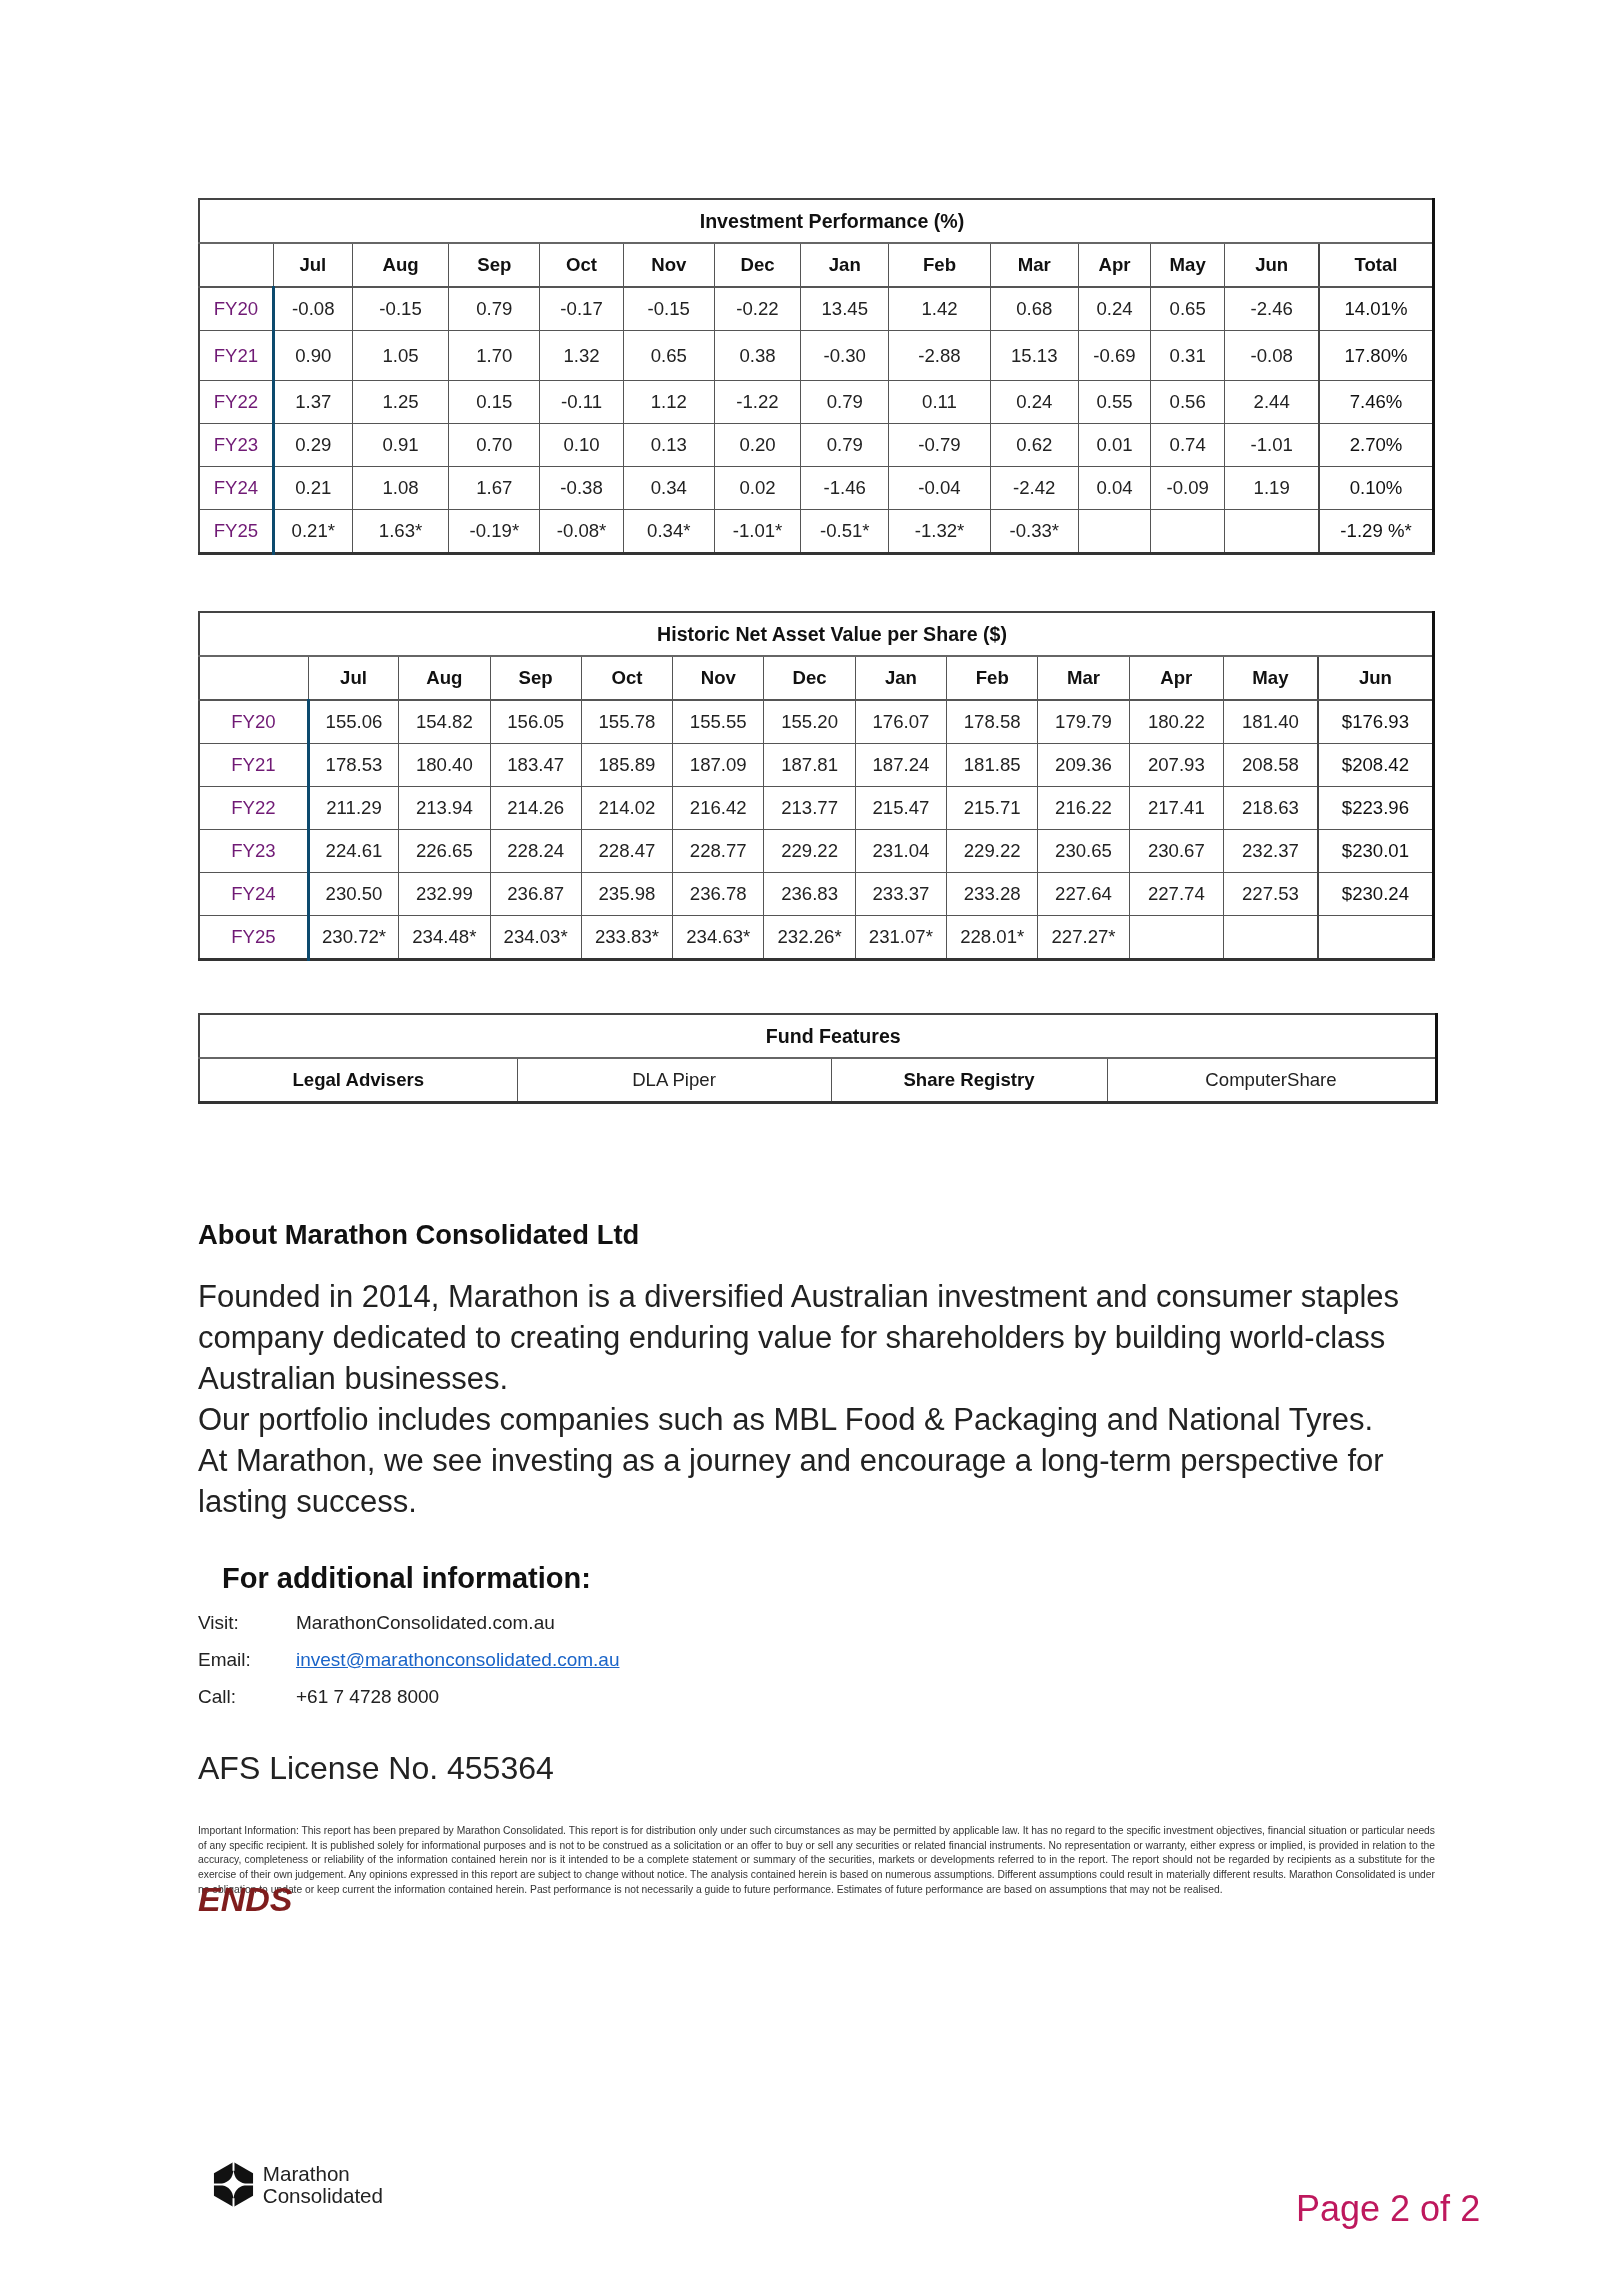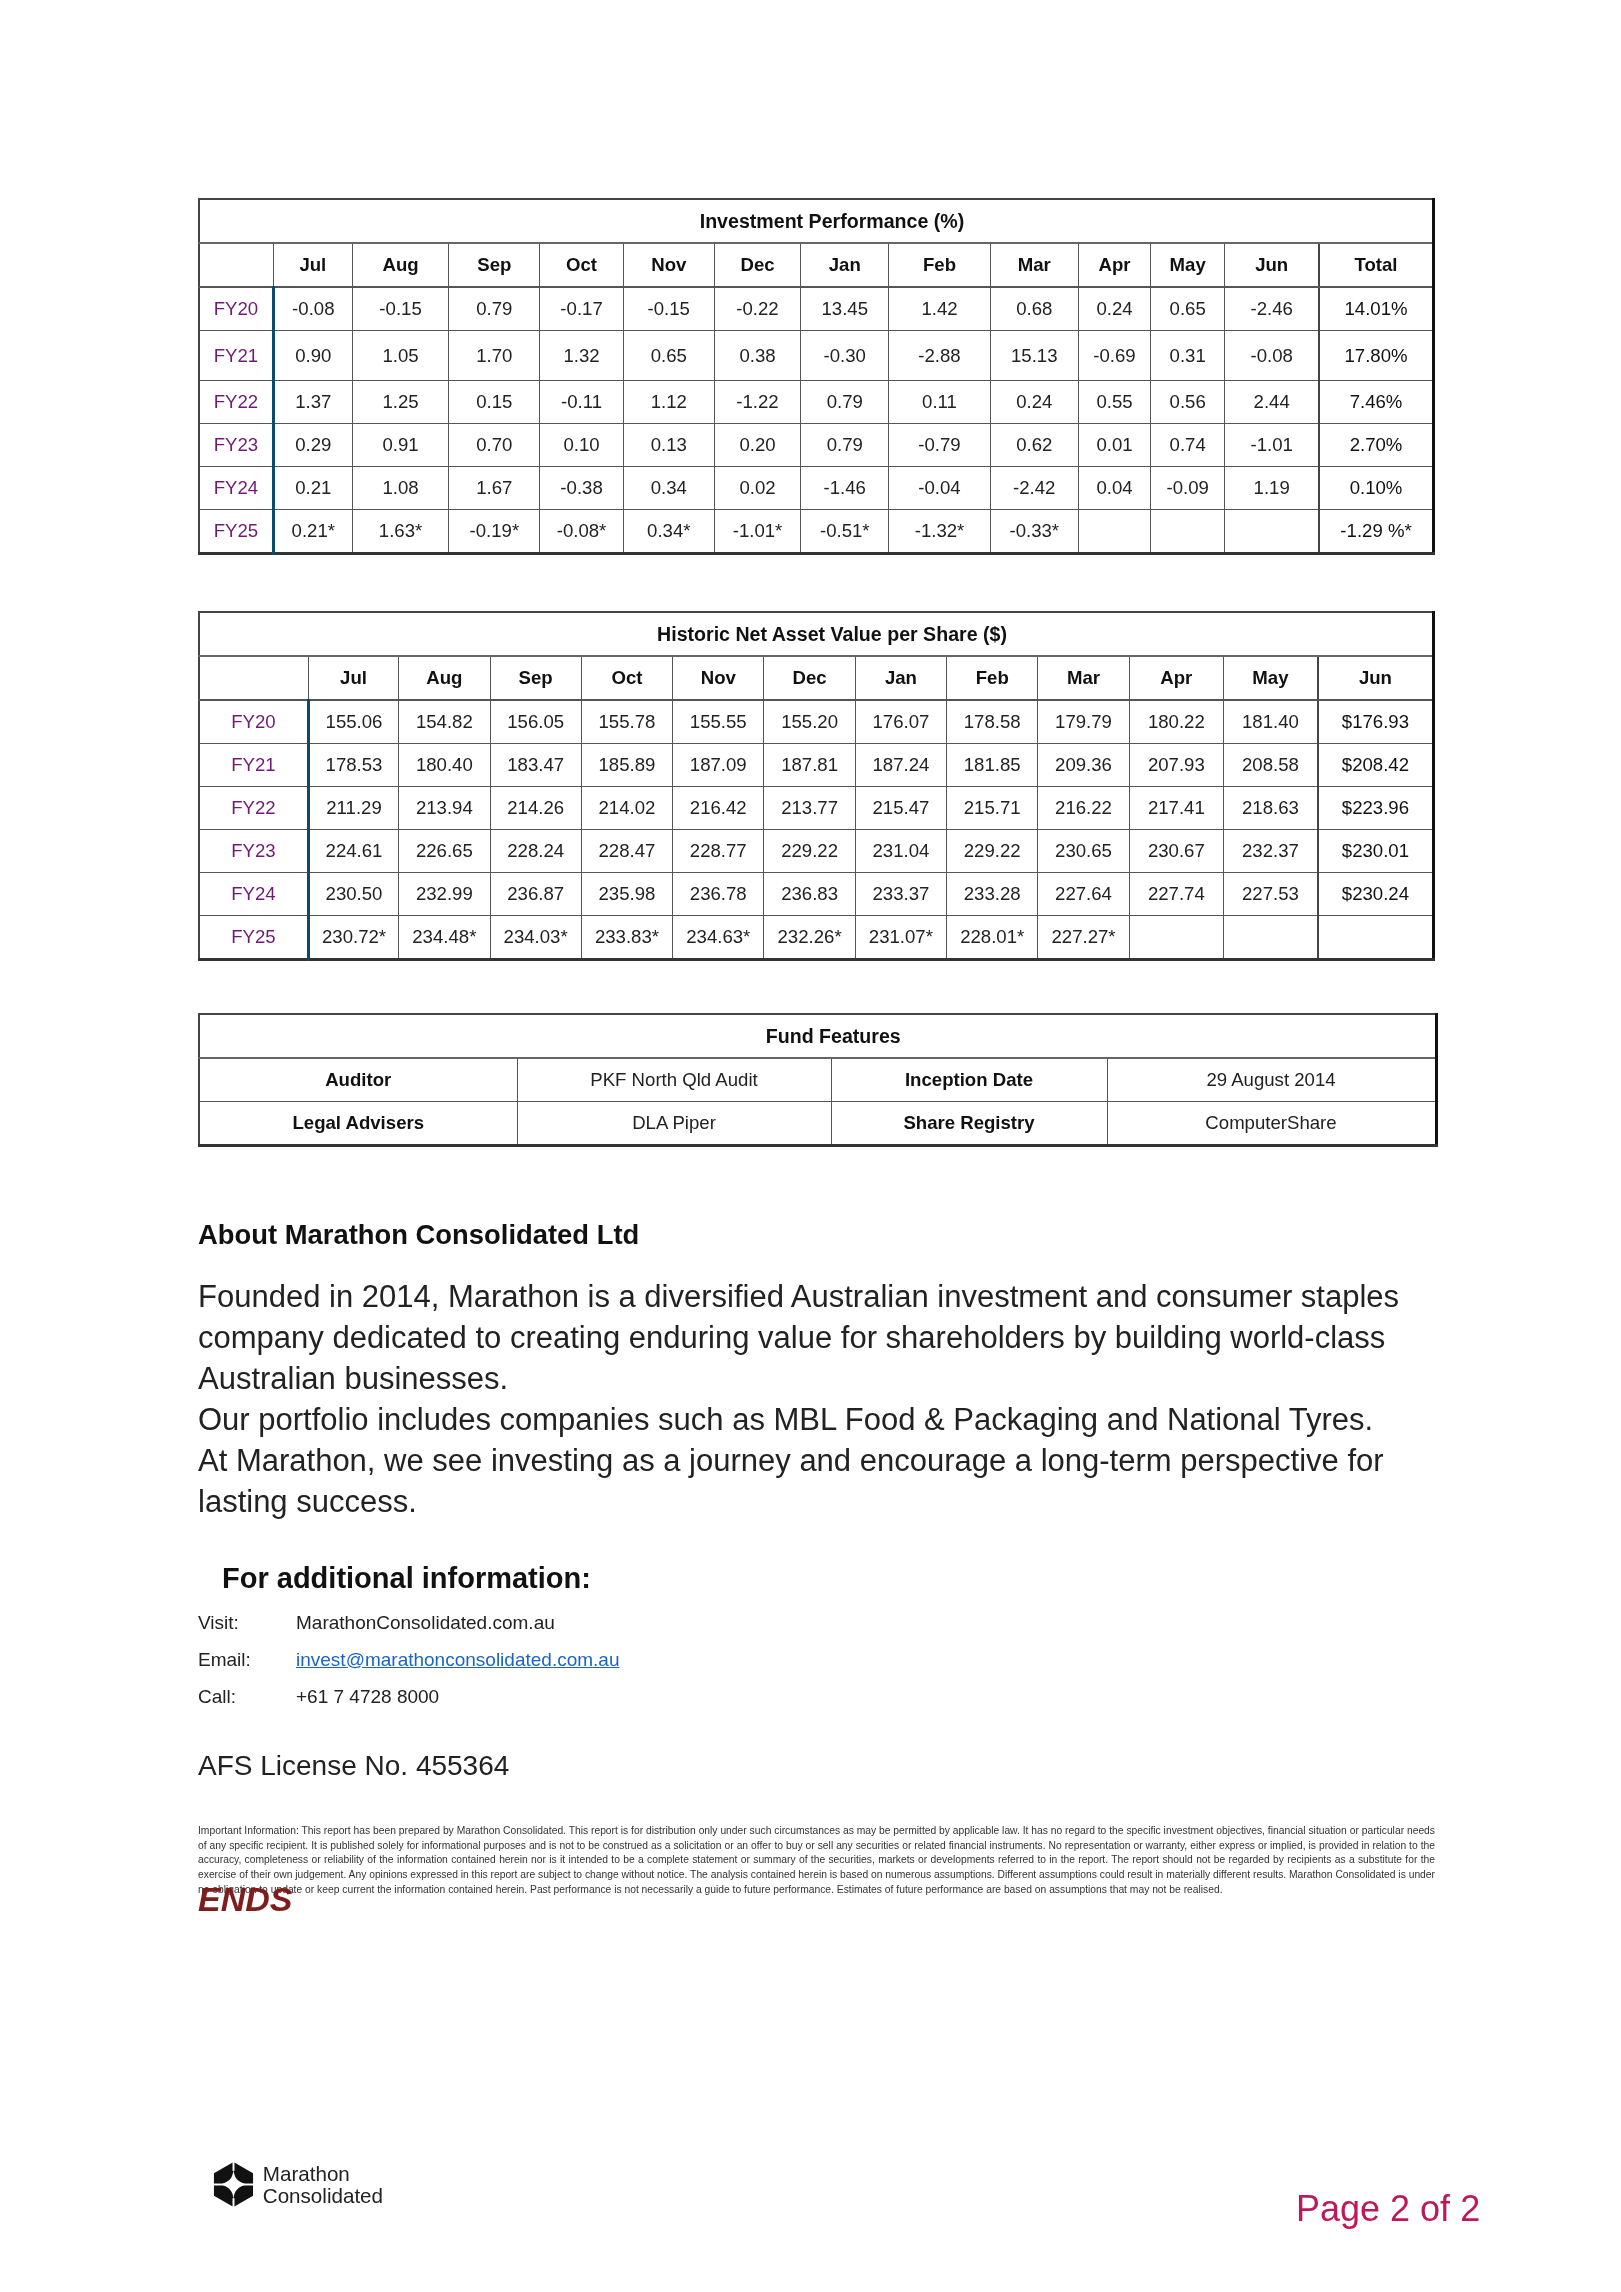--- a/index.html
+++ b/index.html
@@ -26,21 +26,21 @@
   .about-h { position: absolute; left: 198px; top: 1219px; font-size: 27.4px; font-weight: bold; color: #111; }
   .about-p { position: absolute; left: 198px; top: 1276px; width: 1245px; font-size: 31px; line-height: 41px; color: #222; }
   .about-p div { white-space: nowrap; }
 
   .contact-h { position: absolute; left: 198px; top: 1562px; font-size: 29px; font-weight: bold; color: #111; margin-left: 24px; }
   .contact { position: absolute; left: 198px; top: 1604px; font-size: 19px; line-height: 37px; color: #222; }
   .contact .row { display: flex; }
   .contact .k { width: 98px; }
   .contact a { color: #1a64c8; text-decoration: underline; }
 
-  .afs { position: absolute; left: 198px; top: 1750px; font-size: 28px; color: #222; }
+  .afs { position: absolute; left: 198px; top: 1750px; font-size: 32px; color: #222; }
 
   .disclaimer { position: absolute; left: 198px; top: 1824px; width: 1237px; font-size: 10.3px; line-height: 14.7px; color: #333; text-align: justify; }
 
   .ends { position: absolute; left: 198px; top: 1880px; font-size: 34px; font-weight: bold; font-style: italic; color: #7f1d1d; }
 
   .logo { position: absolute; left: 212px; top: 2161px; display: flex; align-items: center; }
   .logo svg { width: 43px; height: 47px; }
   .logo-text { margin-left: 7.8px; font-size: 20.6px; line-height: 21.6px; color: #222; }
 
   .pagenum { position: absolute; left: 1296px; top: 2188px; font-size: 36px; color: #be185d; }
@@ -321,26 +321,20 @@
   <table class="grid" id="features">
     <colgroup>
       <col style="width:318px">
         <col style="width:314px">
         <col style="width:276px">
         <col style="width:329px">
     </colgroup>
     <tbody>
         <tr class="title-row">
       <th colspan="4">Fund Features</th>
-    </tr>
-    <tr>
-      <td class="lbl">Auditor</td>
-      <td>PKF North Qld Audit</td>
-      <td class="lbl">Inception Date</td>
-      <td>29 August 2014</td>
     </tr>
     <tr>
       <td class="lbl">Legal Advisers</td>
       <td>DLA Piper</td>
       <td class="lbl">Share Registry</td>
       <td>ComputerShare</td>
     </tr>
   </tbody>
     </table>
 

